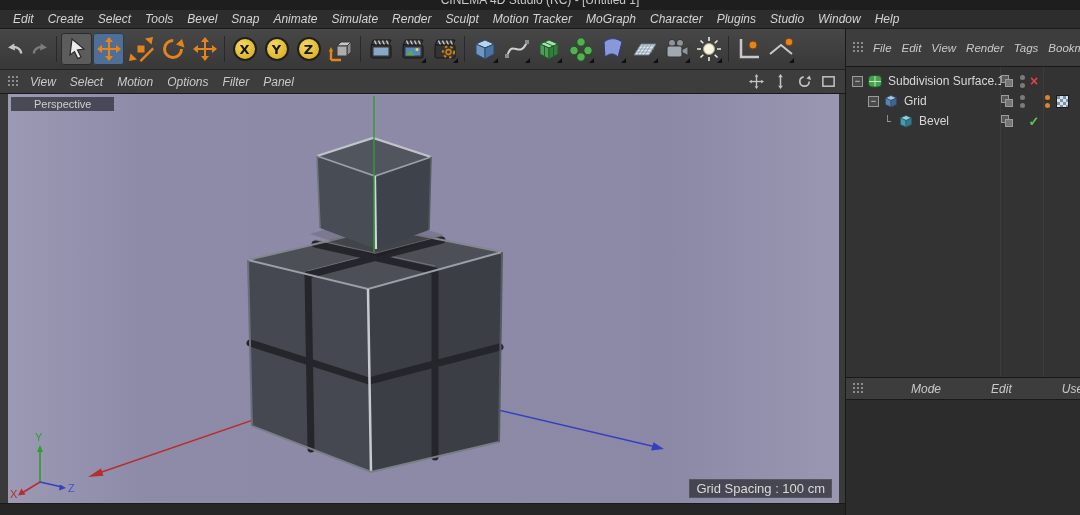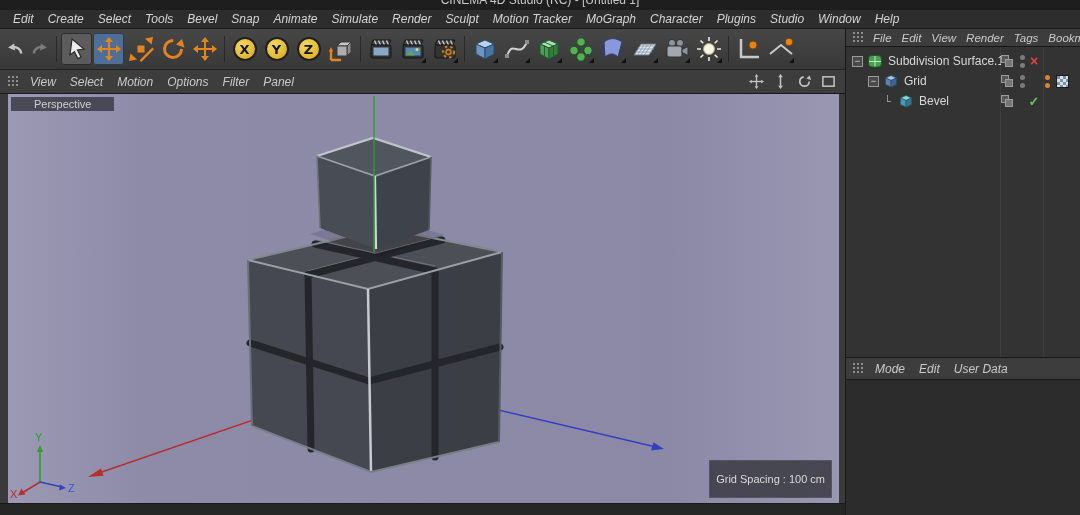--- a/index.html
+++ b/index.html
@@ -51,25 +51,25 @@
   .vp-tool svg { width:15px; height:15px; display:block; }
 
   
   .viewport { position:relative; height:409px; overflow:hidden;
     border-left:8px solid #3a3a3a; border-right:6px solid #3a3a3a;
     background:linear-gradient(90deg,#9c99b4 0%, #8e8ba9 16%, #8c89a7 80%, #9a97b2 100%); }
   .scene { position:absolute; left:0; top:0; width:831px; height:409px; }
   .vp-label { position:absolute; top:3px; left:3px; background:rgba(60,60,70,.85);
     color:#cfcfcf; font-size:11px; padding:1px 23px; }
   .vp-grid { position:absolute; bottom:5px; right:7px; background:rgba(60,60,70,.88);
-    color:#dadada; font-size:11px; padding:12px 6px; border:1px solid #56565f; }
+    color:#dadada; font-size:13px; padding:1px 6px; border:1px solid #56565f; }
   .bottom-strip { height:12px; background:#262626; border-top:1px solid #1a1a1a; }
 
   
-  .om-menubar { height:18px; display:flex; align-items:center; background:#3d3d3d;
+  .om-menubar { height:38px; display:flex; align-items:center; background:#3d3d3d;
     border-bottom:1px solid #191919; overflow:hidden; white-space:nowrap; padding:0 2px; }
   .om-menubar .mitem { padding:0 5px; font-size:11.5px; }
   .om-tree { height:311px; background:#333; border-bottom:1px solid #191919;
     position:relative; padding-top:4px; }
   .om-col-line { position:absolute; top:0; bottom:0; width:1px; background:#3c3c3c; }
   .om-row { height:20px; display:flex; align-items:center; font-size:12px;
     color:#d8d8d8; position:relative; padding-right:2px; }
   .expander { width:11px; height:11px; border:1px solid #9a9a9a; background:#4a4a4a;
     color:#e0e0e0; font-size:9px; line-height:9px; text-align:center; margin-right:4px; flex:none; }
   .branch { color:#9a9a9a; font-size:11px; width:12px; margin-right:2px; flex:none;
@@ -88,21 +88,21 @@
   .state-slot { width:14px; text-align:center; font-weight:bold; flex:none; }
   .state-x { color:#e04343; font-size:14px; }
   .state-check { color:#5ec45e; font-size:13px; }
   .tagbox { width:36px; display:flex; gap:4px; align-items:center; margin-left:1px; flex:none; }
   .phong-tag { width:13px; height:13px; border:1px solid #1c1c1c;
     background:repeating-conic-gradient(#d8e2ec 0% 25%, #7b90a6 0% 50%);
     background-size:6px 6px; }
 
   
   .attr-menubar { height:22px; display:flex; align-items:center; background:#3d3d3d;
-    border-bottom:1px solid #191919; padding:0 2px; }
+    border-bottom:1px solid #191919; padding:0 2px;gap:36px; }
   .attr-menubar .mitem { padding:0 7px; font-size:12px; }
   .attr-body { flex:1; background:#2c2c2c; }
 </style>
 </head>
 <body>
 
 <div class="titlebar">
   <div class="title">CINEMA 4D Studio (RC) - [Untitled 1]</div>
 </div>
 

